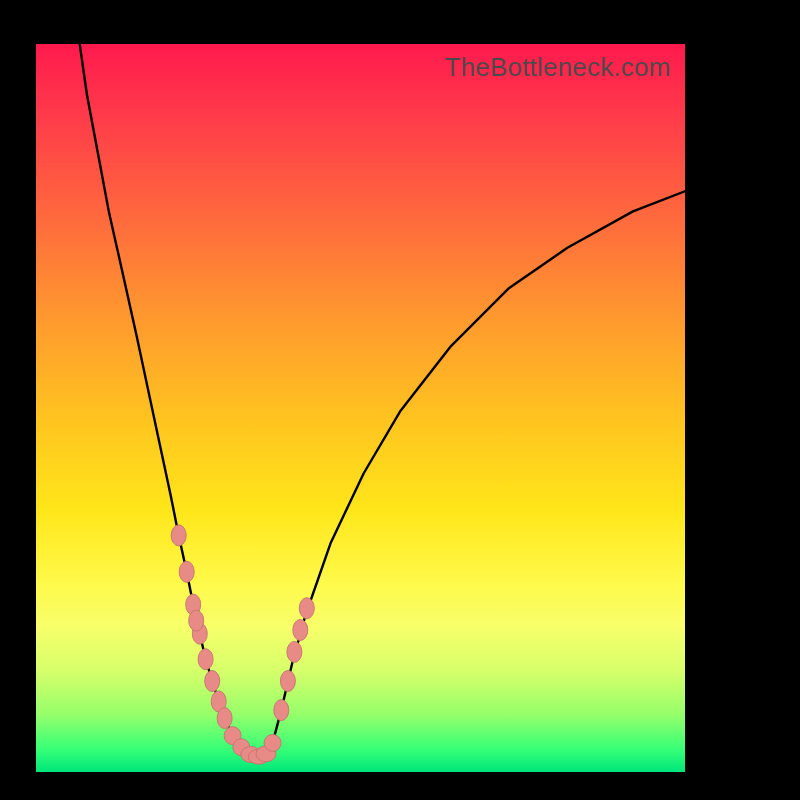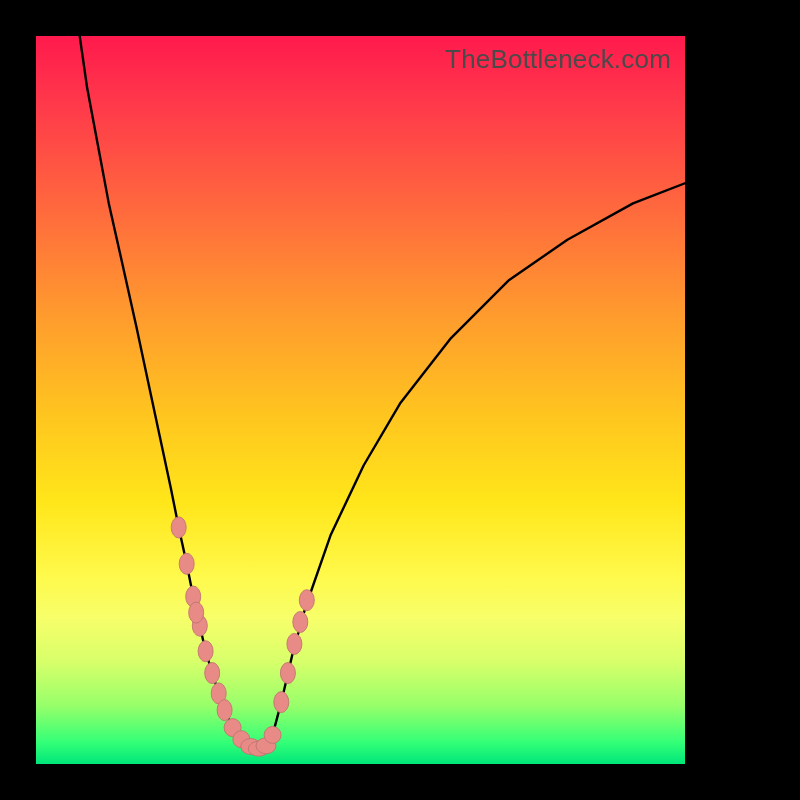--- a/index.html
+++ b/index.html
@@ -13,21 +13,21 @@
   }
   .stage {
     position: relative;
     width: 800px;
     height: 800px;
     background: #000;
   }
   .plot-area {
     position: absolute;
     left: 36px;
-    top: 36px;
+    top: 44px;
     width: 649px;
     height: 728px;
     background: linear-gradient(
       to bottom,
       #ff1a4d 0%,
       #ff3b4a 10%,
       #ff6a3d 24%,
       #ff9a2e 38%,
       #ffc51f 52%,
       #ffe61a 64%,

